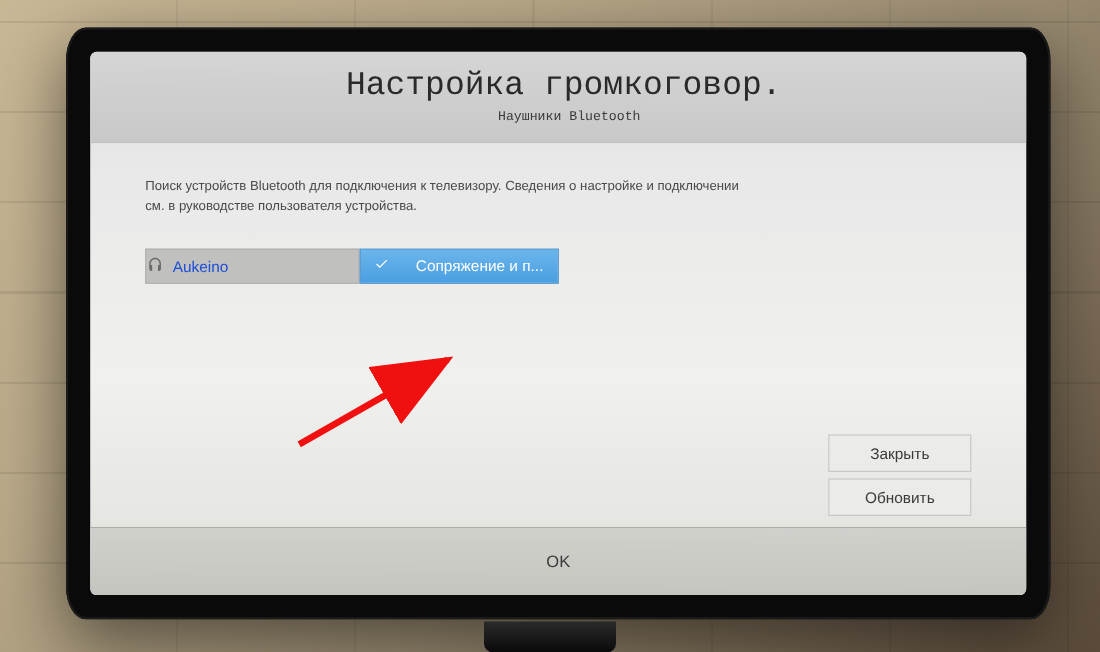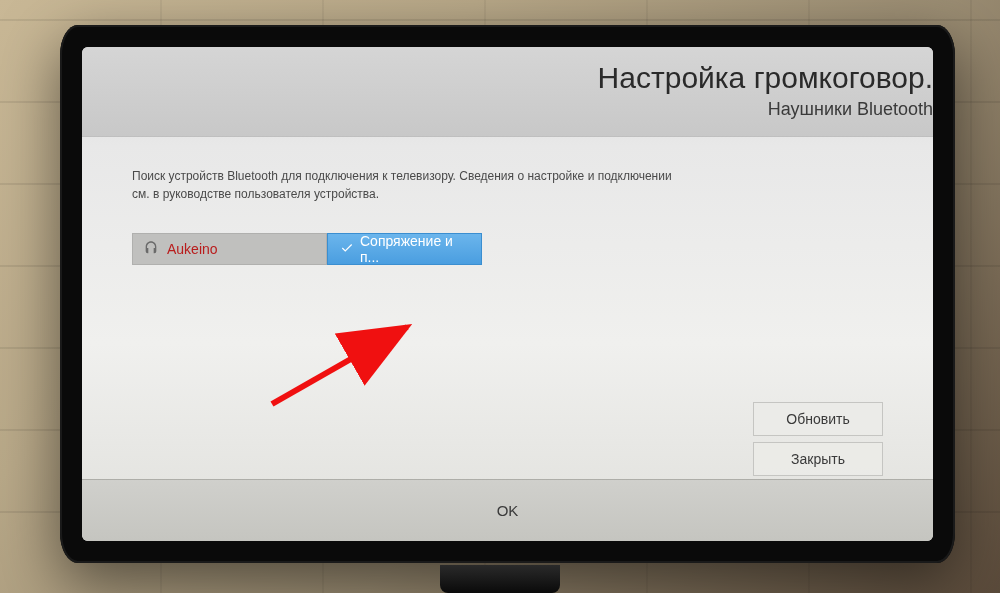--- a/index.html
+++ b/index.html
@@ -38,30 +38,31 @@
       background: linear-gradient(180deg, #d8d8d8 0%, #e8e8e8 20%, #f0f0ee 60%, #e0e0dc 100%);
       border-radius: 6px;
       position: relative;
       overflow: hidden;
       display: flex;
       flex-direction: column;
     }
     .title-bar {
       background: linear-gradient(180deg, #d5d5d5 0%, #c8c8c8 100%);
       padding: 14px 0 16px 10px;
-      text-align: right;
+      text-align: center;
       border-bottom: 1px solid rgba(0,0,0,0.1);
+      font-family: Liberation Mono, monospace;
     }
     .title {
       font-size: 30px;
       font-weight: 400;
       color: #2a2a2a;
     }
     .subtitle {
-      font-size: 18px;
+      font-size: 12px;
       color: #3a3a3a;
       margin-top: 4px;
       margin-left: 10px;
     }
     .content {
       flex: 1;
       padding: 30px 50px 10px 50px;
       position: relative;
     }
     .description {
@@ -70,45 +71,45 @@
       line-height: 1.5;
       max-width: 560px;
     }
     .device-row {
       display: flex;
       margin-top: 30px;
       gap: 0;
     }
     .device-item {
       background: #c0c0be;
-      padding: 6px 10px;
+      padding: 6px 0;
       display: flex;
       align-items: center;
       gap: 8px;
       width: 195px;
       height: 32px;
       font-size: 14px;
-      color: #b91c1c;
+      color: #1d4ed8;
       border: 1px solid #b0b0ae;
     }
     .headphone-icon svg {
       width: 16px;
       height: 16px;
       fill: #6a6a6a;
     }
     .pair-button {
       background: linear-gradient(180deg, #6bb5ec 0%, #4a9ee0 100%);
       color: #fff;
       border: 1px solid #3a8ed0;
       padding: 6px 12px;
       font-size: 14px;
       display: flex;
-      align-items: center;
-      gap: 6px;
-      width: 155px;
+      align-items: flex-start;
+      gap: 24px;
+      width: 181px;
       height: 32px;
       cursor: pointer;
     }
     .check-icon svg {
       width: 14px;
       height: 14px;
       stroke: #fff;
       fill: none;
       stroke-width: 2;
     }
@@ -182,22 +183,22 @@
           <span class="check-icon">
             <svg viewBox="0 0 24 24">
                 <polyline points="4,12 9,17 20,6"></polyline>
               </svg>
           </span>
           <span>Сопряжение и п...</span>
         </div>
       </div>
 
       <div class="side-buttons">
+        <div class="side-btn">Закрыть</div>
         <div class="side-btn">Обновить</div>
-        <div class="side-btn">Закрыть</div>
       </div>
     </div>
     <div class="bottom-bar">OK</div>
 
     <div class="arrow-annotation">
       <svg width="170" height="90">
         <defs>
           <marker id="ah" markerWidth="12" markerHeight="10" refX="11" refY="5" orient="auto">
             <polygon points="0,0 12,5 0,10" fill="#f01010"></polygon>
           </marker>

